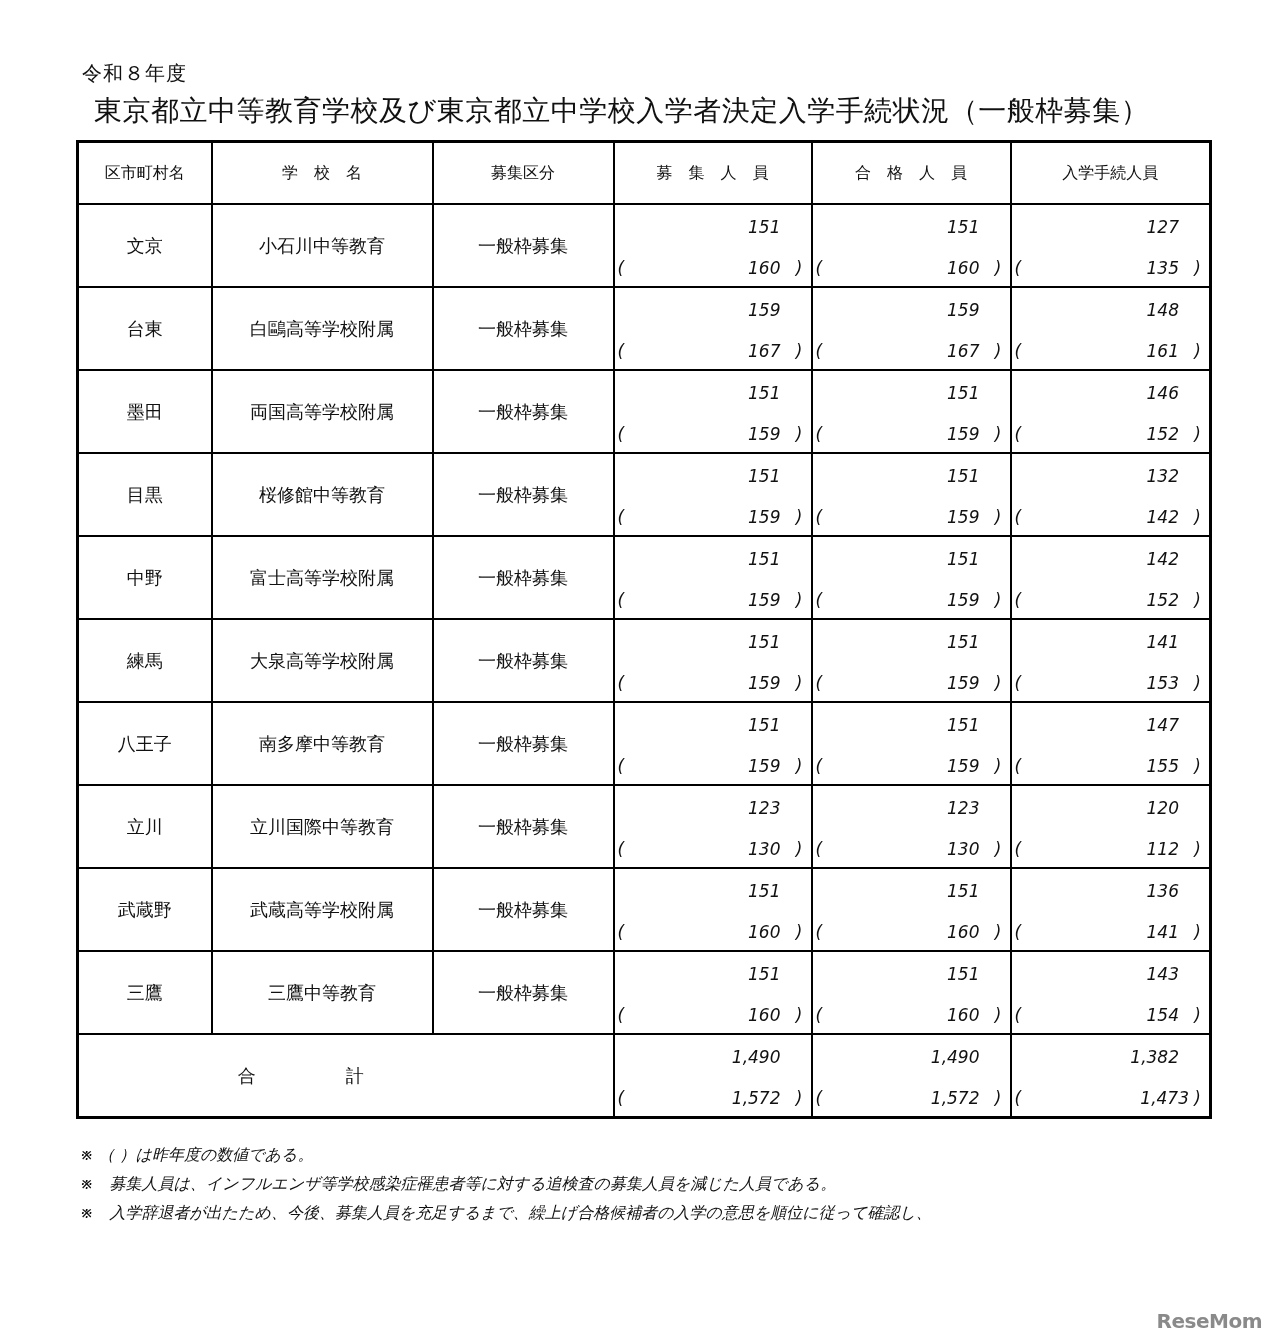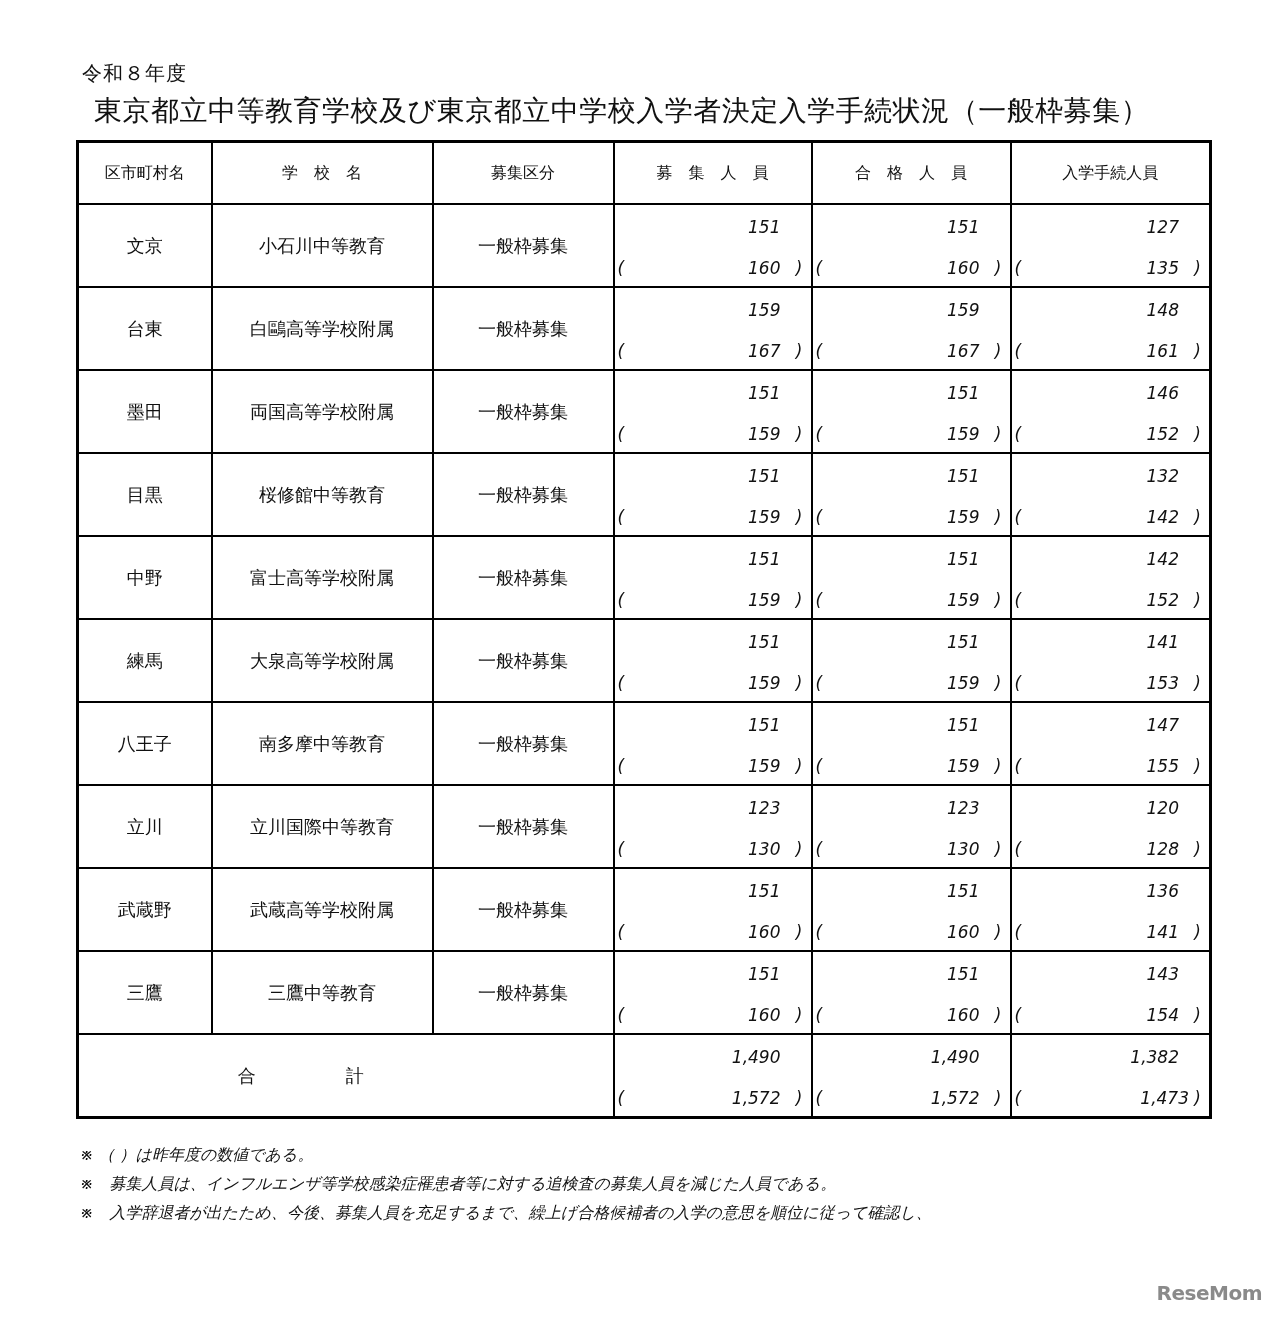--- a/index.html
+++ b/index.html
@@ -26,21 +26,21 @@
   td.num .prev-open { position: absolute; left: 3px; top: 53px; }
   td.num .prev { position: absolute; right: 30px; top: 53px; }
   td.num .prev-close { position: absolute; right: 8px; top: 53px; }
   td.total-label { font-size: 18px; text-align: center; vertical-align: middle; letter-spacing: 90px; padding-left: 90px; }
 
   .notes { position: absolute; left: 80px; top: 1140px; font-size: 16px; line-height: 29px; }
   .notes .note { white-space: nowrap; font-style: italic; }
   .notes .note.indent { padding-left: 14px; }
 
   .watermark {
-    position: absolute; right: 18px; bottom: 32px;
+    position: absolute; right: 18px; bottom: 4px;
     font-size: 20px; font-weight: bold; color: #8a8a8a; letter-spacing: -0.5px;
   }
 </style>
 </head>
 <body>
 
 <div class="title-year">令和８年度</div>
 <div class="title-main">東京都立中等教育学校及び東京都立中学校入学者決定入学手続状況（一般枠募集）</div>
 
 <table class="grid">
@@ -260,21 +260,21 @@
     <td class="num">
       <span class="cur">123</span>
       <span class="prev-open">(</span>
       <span class="prev">130</span>
       <span class="prev-close">)</span>
     </td>
 
     <td class="num">
       <span class="cur">120</span>
       <span class="prev-open">(</span>
-      <span class="prev">128</span>
+      <span class="prev">112</span>
       <span class="prev-close">)</span>
     </td>
       </tr>
       <tr>
     <td class="txt">武蔵野</td>
     <td class="txt">武蔵高等学校附属</td>
     <td class="txt">一般枠募集</td>
 
     <td class="num">
       <span class="cur">151</span>

